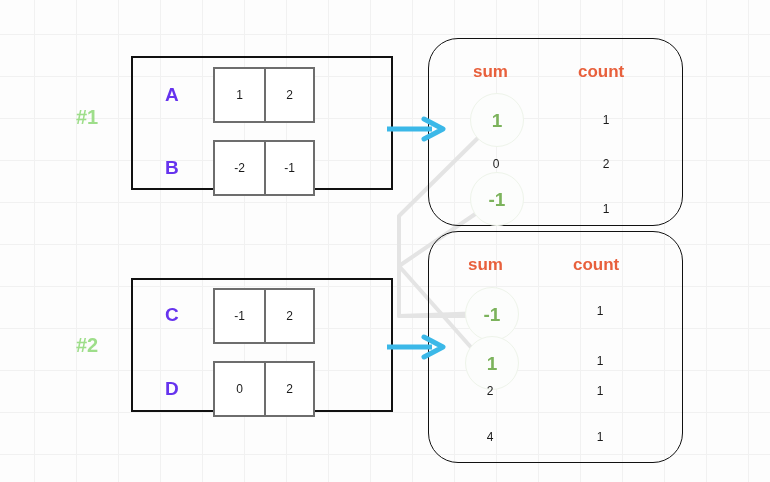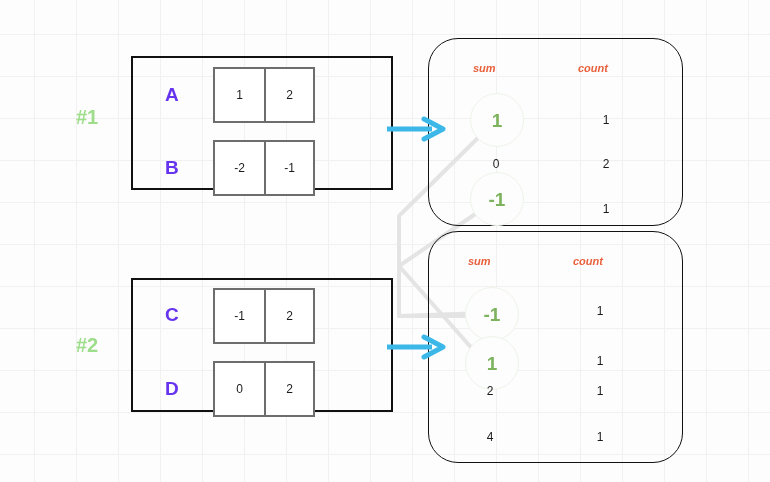--- a/index.html
+++ b/index.html
@@ -73,25 +73,24 @@
   
   .out-box {
     position: absolute;
     border: 1.6px solid #111111;
     border-radius: 30px;
     background: transparent;
     box-sizing: border-box;
   }
   .col-head {
     position: absolute;
-    font-size: 11px;
+    font-size: 17px;
     font-weight: bold;
     color: #e8603c;
     line-height: 1;
-    font-style: italic;
   }
   .val {
     position: absolute;
     font-size: 12px;
     color: #1a1a1a;
     line-height: 1;
     text-align: center;
     transform: translate(-50%, -50%);
   }
   .val.hl {

